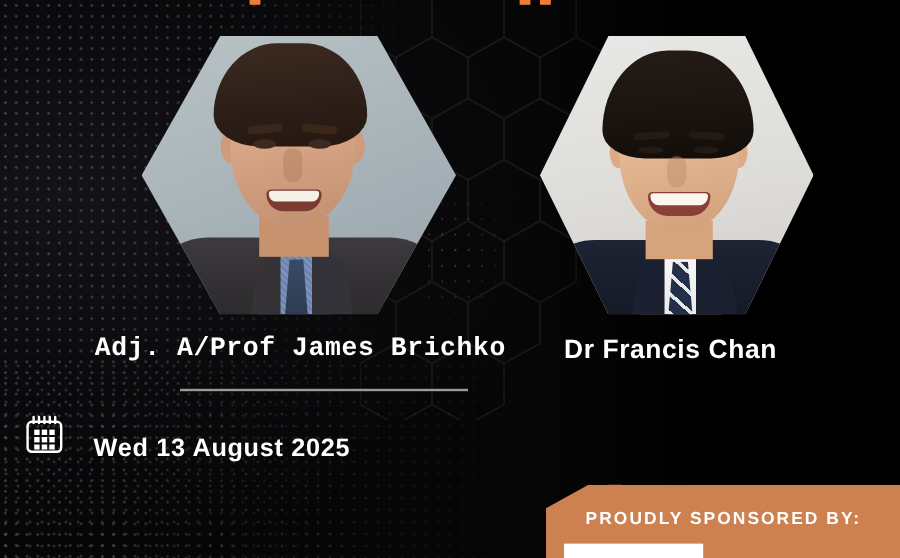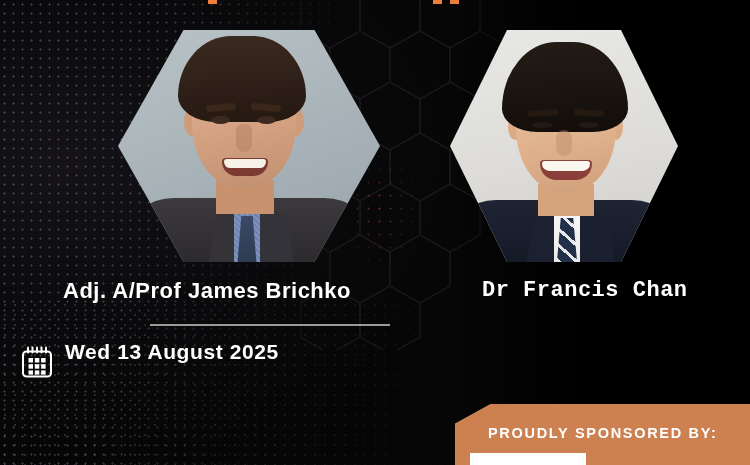--- a/index.html
+++ b/index.html
@@ -214,37 +214,37 @@
 
   
   .name {
     position: absolute;
     color: #ffffff;
     font-size: 22px;
     font-weight: 700;
     letter-spacing: 0.5px;
     white-space: nowrap;
   }
-  .name-1 { left: 63px; top: 278px; }
-  .name-2 { left: 482px; top: 278px; font-family: Liberation Mono, monospace; }
+  .name-1 { left: 79px; top: 278px; font-family: Liberation Mono, monospace; }
+  .name-2 { left: 470px; top: 278px; }
 
   
   .divider {
     position: absolute;
     left: 150px; top: 324px;
     width: 240px; height: 2px;
     background: #9a9a9a;
   }
 
   
   .row {
     position: absolute;
     display: flex;
-    align-items: flex-start;
-    gap: 5px;
+    align-items: flex-end;
+    gap: 18px;
   }
   .row-date { left: 14px; top: 340px; }
   .row-time { left: 16px; top: 399px; }
   .row-label {
     color: #ffffff;
     font-size: 21px;
     font-weight: 700;
     letter-spacing: 0.6px;
     white-space: nowrap;
   }

